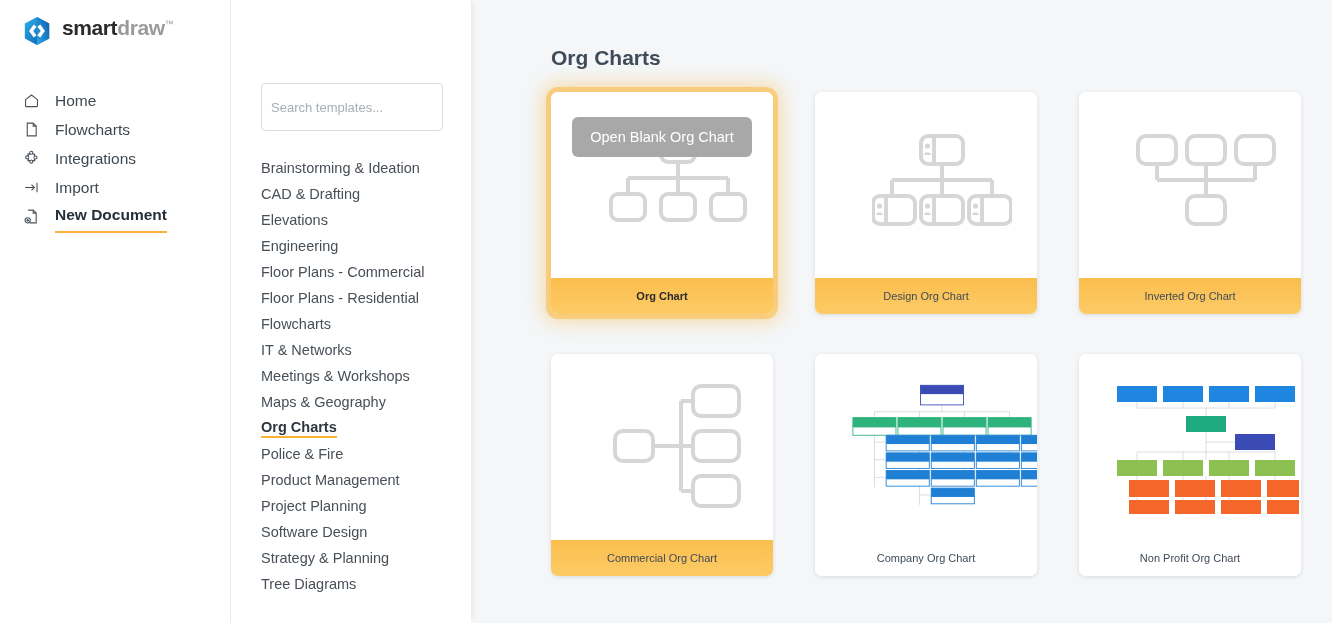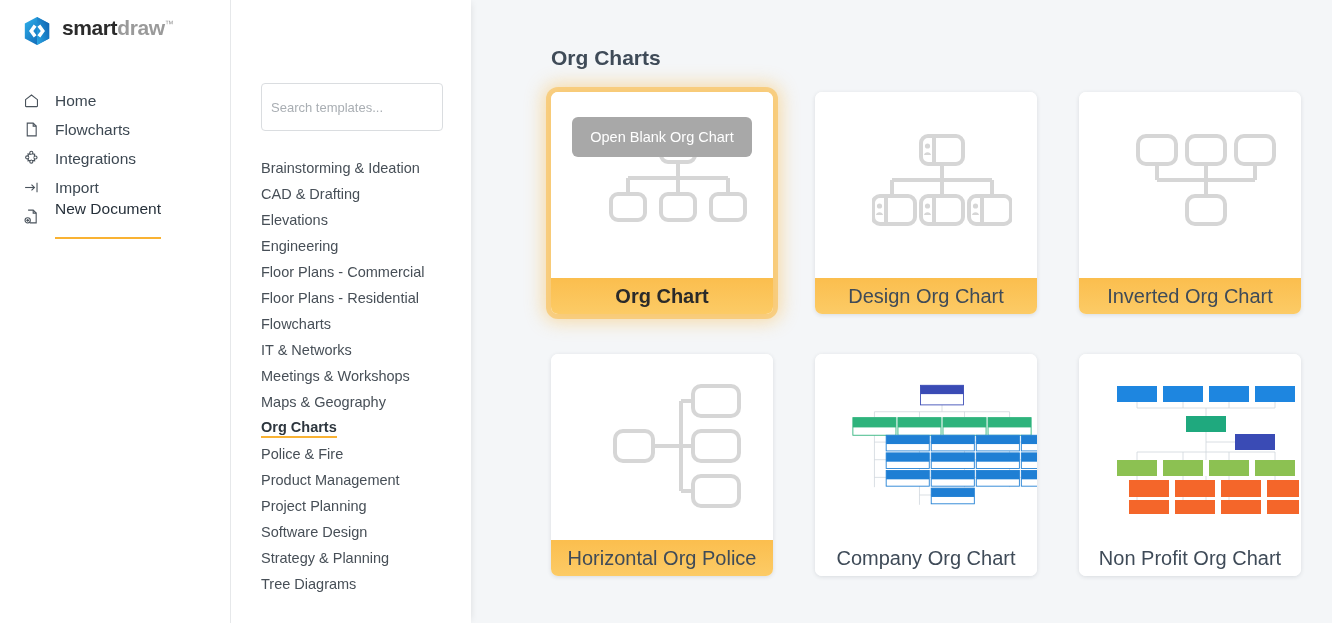--- a/index.html
+++ b/index.html
@@ -31,23 +31,23 @@
   .navitem {
     display: flex; align-items: center; gap: 14px;
     padding: 0 0 0 22px;
     height: 29px;
     color: #3d4852; font-size: 15.5px;
     cursor: pointer;
   }
   .navitem .ico { width: 19px; height: 19px; display: flex; align-items: center; justify-content: center; flex: 0 0 19px; }
   .navitem .lbl { line-height: 29px; }
   .navitem.active .lbl {
-    font-weight: normal; color: #26303a;
+    font-weight: bold; color: #26303a;
     border-bottom: 2.5px solid #f9b233;
-    padding-bottom: 14px;
+    padding-bottom: 2px;
   }
 
   
   .catpanel {
     width: 240px; flex: 0 0 240px; height: 623px;
     background: #ffffff;
     position: relative;
     z-index: 2;
     box-shadow: 3px 0 7px -3px rgba(0,0,0,0.10);
   }
@@ -107,21 +107,21 @@
   .card-thumb {
     flex: 1 1 auto;
     display: flex; align-items: center; justify-content: center;
     position: relative;
     background: #fff;
     padding-left: 32px;
   }
   .card-label {
     height: 36px; flex: 0 0 36px;
     display: flex; align-items: center; justify-content: center;
-    font-size: 20px; color: #3f4b58;
+    font-size: 11px; color: #3f4b58;
     background: #ffffff;
   }
   .card-label.hl {
     background: linear-gradient(180deg, #fbbe4e 0%, #fccb66 100%);
   }
   .card.selected .card-label { font-weight: bold; color: #2a2a2a; }
 
   .blank-btn {
     position: absolute;
     top: 25px; left: 50%; transform: translateX(-50%);
@@ -341,21 +341,21 @@
       <div class="card">
         <div class="card-thumb">
           <svg class="thumb" width="130" height="128" viewBox="0 0 130 128" fill="none" stroke="#d6d6d6" stroke-width="4">
             <rect x="2" y="48" width="38" height="30" rx="8"></rect>
             <path d="M40 63 H68 M68 18 V108 M68 18 H80 M68 63 H80 M68 108 H80"></path>
             <rect x="80" y="3" width="46" height="30" rx="8"></rect>
             <rect x="80" y="48" width="46" height="30" rx="8"></rect>
             <rect x="80" y="93" width="46" height="30" rx="8"></rect>
           </svg>
         </div>
-        <div class="card-label hl">Horizontal Org Police</div>
+        <div class="card-label hl">Commercial Org Chart</div>
       </div>
 
       <div class="card">
         <div class="card-thumb">
           <svg class="thumb" width="194" height="134" viewBox="0 0 194 134">
             <g stroke="#cfd6dc" stroke-width="0.8" fill="none">
               <path d="M97 24 V31 M28 31 H166 M28 31 V37 M74 31 V37 M120 31 V37 M166 31 V37"></path>
               <path d="M28 55 V108 M28 62 H40 M28 80 H40 M28 98 H40"></path>
               <path d="M74 55 V126 M74 62 H86 M74 80 H86 M74 98 H86 M74 116 H86"></path>
               <path d="M120 55 V108 M120 62 H132 M120 80 H132 M120 98 H132"></path>

